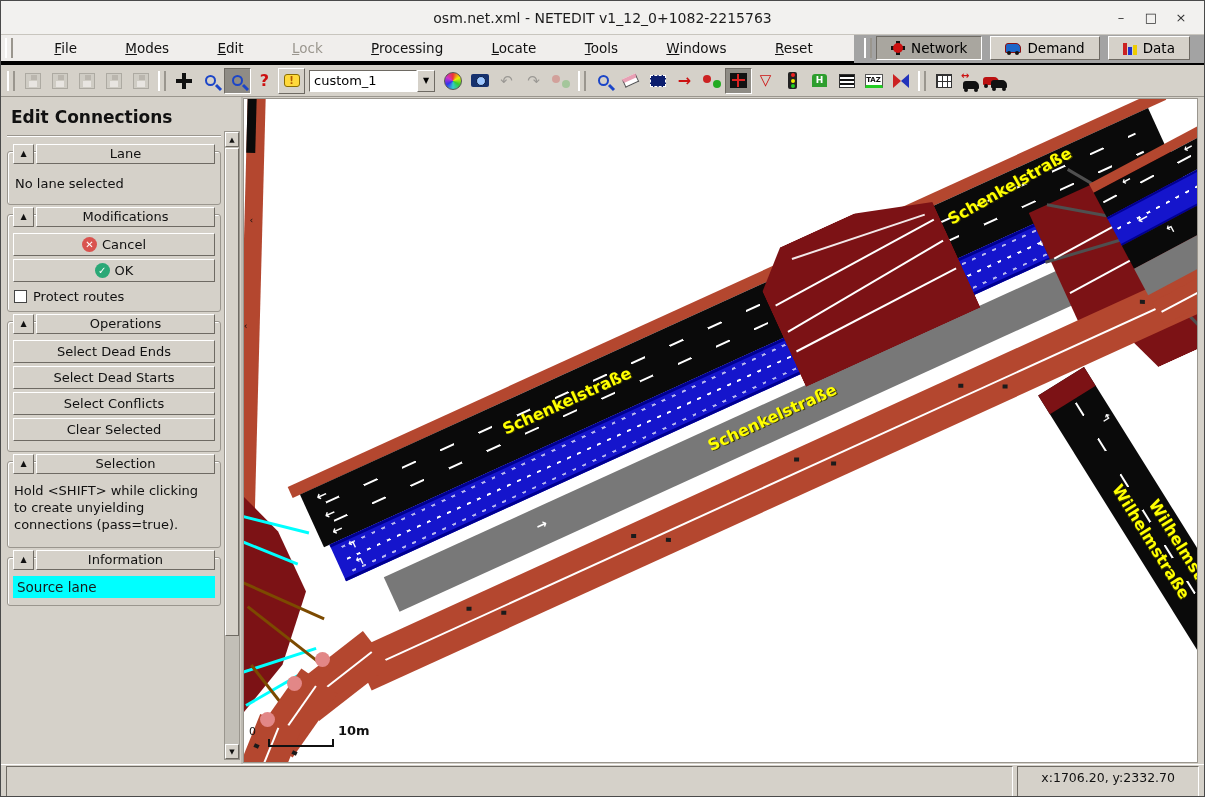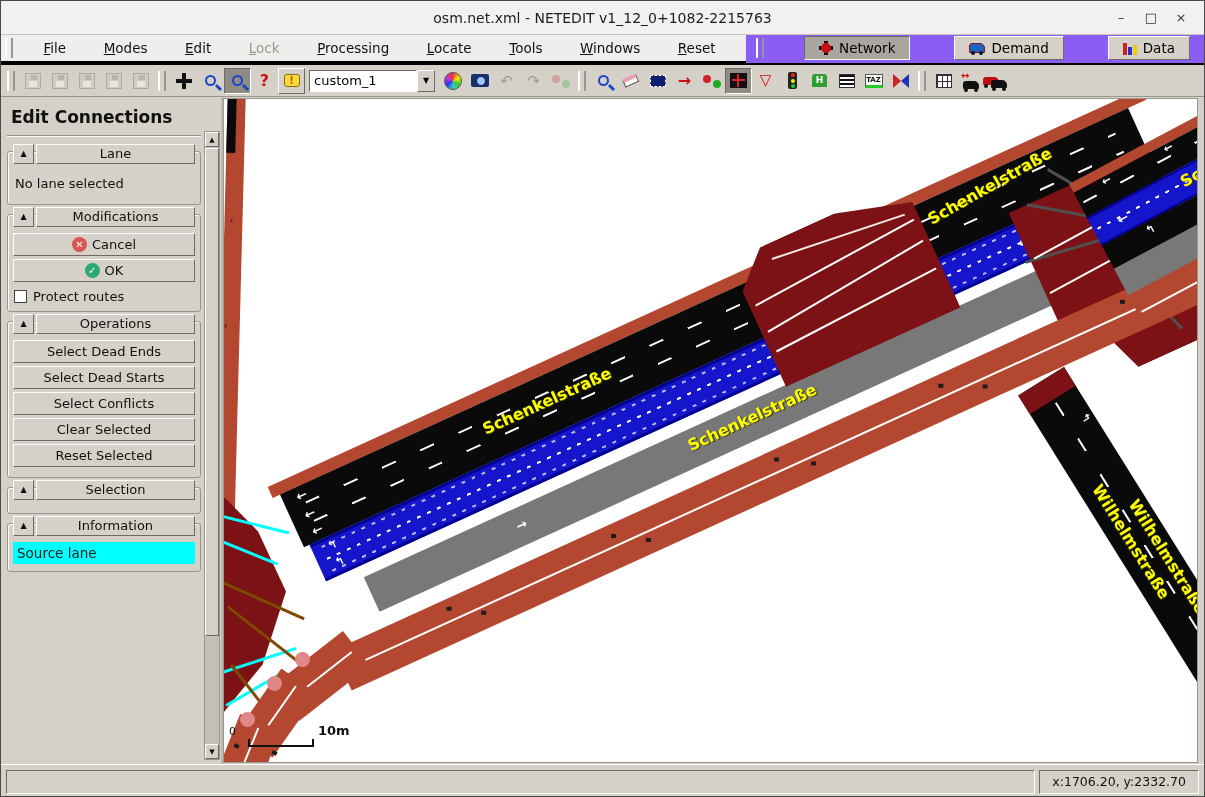--- a/index.html
+++ b/index.html
@@ -11,21 +11,21 @@
   .titlebar .title { position:absolute; left:0; right:0; text-align:center; font-size:14px; color:#1c1c1c; }
   .win-controls { margin-left:auto; display:flex; gap:4px; padding-right:10px; z-index:2; }
   .win-btn { width:26px; height:22px; text-align:center; line-height:22px; font-size:13px; color:#333; cursor:default; }
 
   
   .menubar { height:30px; background:#f0eeec; display:flex; align-items:center; border-bottom:4px solid #000000;justify-content:space-between; }
   .gripper { width:8px; height:20px; border-left:2px solid #fff; border-right:2px solid #9a968e; margin:0 4px; }
   .menu-item { display:inline-block; padding:4px 11px; font-size:13.5px; color:#111; }
   .menu-item::first-letter { text-decoration:underline; }
   .menu-item.disabled { color:#9a968e; }
-  .supermode-zone { background:#8b5cf6; height:30px; display:flex; align-items:center; padding:3px 6px; margin-left:4px;gap:36px; }
+  .supermode-zone { background:#a3a3a3; height:30px; display:flex; align-items:center; padding:3px 6px; margin-left:4px; }
   .tab-btn { display:flex; align-items:center; gap:6px; height:24px; padding:0 14px; font-size:13.5px; margin-right:8px;
              background:#d5d1c9; border:1px solid; border-color:#fff #6e6a63 #6e6a63 #fff; }
   .tab-btn.active { background:#a9a69f; border-color:#6e6a63 #fff #fff #6e6a63; }
   .icon-net { width:14px; height:14px; position:relative; }
   .icon-net::before { content:""; position:absolute; left:5px; top:0; width:4px; height:14px; background:#111; }
   .icon-net::after { content:""; position:absolute; left:0; top:5px; width:14px; height:4px; background:#111; }
   .icon-net .dot { position:absolute; left:2px; top:2px; width:10px; height:10px; background:#cc1111; border-radius:50%; z-index:1; }
   .icon-car { width:16px; height:10px; background:#1c66c8; border:1px solid #8b1111; border-radius:3px 5px 1px 1px; position:relative; }
   .icon-car::before, .icon-car::after { content:""; position:absolute; bottom:-3px; width:4px; height:4px; background:#111; border-radius:50%; }
   .icon-car::before { left:1px; } .icon-car::after { right:1px; }
@@ -76,21 +76,21 @@
   .gridic { width:16px; height:14px; background:#fff; border:1px solid #333;
             background-image:linear-gradient(#333 1px,transparent 1px),linear-gradient(90deg,#333 1px,transparent 1px); background-size:5px 6px; }
   .carblob { width:16px; height:8px; background:#111; border-radius:3px 5px 1px 1px; position:relative; }
   .carblob.red { background:#bb1111; }
   .carblob::before,.carblob::after{content:"";position:absolute;bottom:-3px;width:4px;height:4px;border-radius:50%;background:#111;}
   .carblob::before{left:1px}.carblob::after{right:1px}
   .dblarrow { position:absolute; top:2px; left:4px; color:#cc1111; font-size:10px; font-weight:bold; }
 
   
   .main { display:flex; height:667px; background:#d5d1c9; }
-  .sidebar { width:222px; position:relative; padding:6px 20px 0 6px; overflow:hidden; background:#d5d1c9; border-right:2px solid #bdbab2; }
+  .sidebar { width:242px; position:relative; padding:6px 20px 0 6px; overflow:hidden; background:#d5d1c9; border-right:2px solid #bdbab2; }
   .sidebar h1 { font-size:17px; font-weight:bold; color:#111; padding:4px 2px 8px 4px; }
   .sidebar .rule { border-top:1px solid #9a968e; border-bottom:1px solid #fff; margin:0 0 8px 0; }
   .frame { border:1px solid #9a968e; box-shadow:1px 1px 0 #fff inset; border-radius:3px; margin:0 0 9px 0; padding:4px 5px 7px 5px; position:relative; }
   .frame-head { display:flex; margin:-12px 0 6px 0; }
   .collapse-btn { width:21px; height:20px; background:#d5d1c9; border:1px solid; border-color:#fff #6e6a63 #6e6a63 #fff; font-size:8px; text-align:center; line-height:18px; color:#111; }
   .frame-title { flex:1; height:20px; margin-left:2px; background:#d5d1c9; border:1px solid; border-color:#fff #6e6a63 #6e6a63 #fff; font-size:13px; text-align:center; line-height:18px; color:#111; }
   .frame-text { font-size:13px; color:#111; padding:6px 2px; }
   .side-btn { display:flex; align-items:center; justify-content:center; gap:5px; width:100%; height:23px; margin-bottom:3px;
               background:#d5d1c9; border:1px solid; border-color:#fff #6e6a63 #6e6a63 #fff; font-size:13px; color:#111; }
   .ic-circle { width:15px; height:15px; border-radius:50%; color:#fff; font-size:10px; font-weight:bold; text-align:center; line-height:15px; }
@@ -115,21 +115,21 @@
   .wline { position:absolute; height:2px; background:#fff; }
   .warrow { position:absolute; color:#fff; font-size:13px; font-weight:bold; }
   .speck { position:absolute; width:5px; height:4px; background:#1b1b1b; transform:rotate(25deg); }
   .node { position:absolute; width:15px; height:15px; border-radius:50%; background:#e28787; }
   .cyanline { position:absolute; height:3px; background:#00ffff; }
   .brownline { position:absolute; height:3px; background:#7c4a00; }
   .grayconn { position:absolute; height:3px; background:#4f4f4f; }
 
   
   .statusbar { height:34px; background:#d5d1c9; border-top:1px solid #fff; display:flex; align-items:center; gap:4px; padding:0 5px; }
-  .status-box { height:24px; border:1px solid; border-color:#6e6a63 #fff #fff #6e6a63; font-size:12.5px; color:#111; line-height:22px; padding:0 12px; white-space:nowrap; }
+  .status-box { height:32px; border:1px solid; border-color:#6e6a63 #fff #fff #6e6a63; font-size:12.5px; color:#111; line-height:22px; padding:0 23px; white-space:nowrap; }
   .status-fill { flex:1; }
 </style>
 </head>
 <body>
 
 <div class="window">
 
   <div class="titlebar">
     <div class="title">osm.net.xml - NETEDIT v1_12_0+1082-2215763</div>
     <div class="win-controls">
@@ -315,28 +315,28 @@
 
       <div class="frame">
         <div class="frame-head">
           <div class="collapse-btn">▲</div>
           <div class="frame-title">Operations</div>
         </div>
         <div class="side-btn">Select Dead Ends</div>
         <div class="side-btn">Select Dead Starts</div>
         <div class="side-btn">Select Conflicts</div>
         <div class="side-btn">Clear Selected</div>
-        <div class="side-btn">Reset Selected</div>
       </div>
 
       <div class="frame">
         <div class="frame-head">
           <div class="collapse-btn">▲</div>
           <div class="frame-title">Selection</div>
         </div>
+        <p class="hint">Hold &lt;SHIFT&gt; while clicking to create unyielding connections (pass=true).</p>
       </div>
 
       <div class="frame" style="margin-bottom:0;">
         <div class="frame-head">
           <div class="collapse-btn">▲</div>
           <div class="frame-title">Information</div>
         </div>
         <div class="legend-row" style="background:#00ffff;color:#1a1a1a;">Source lane</div>
       </div>
 

